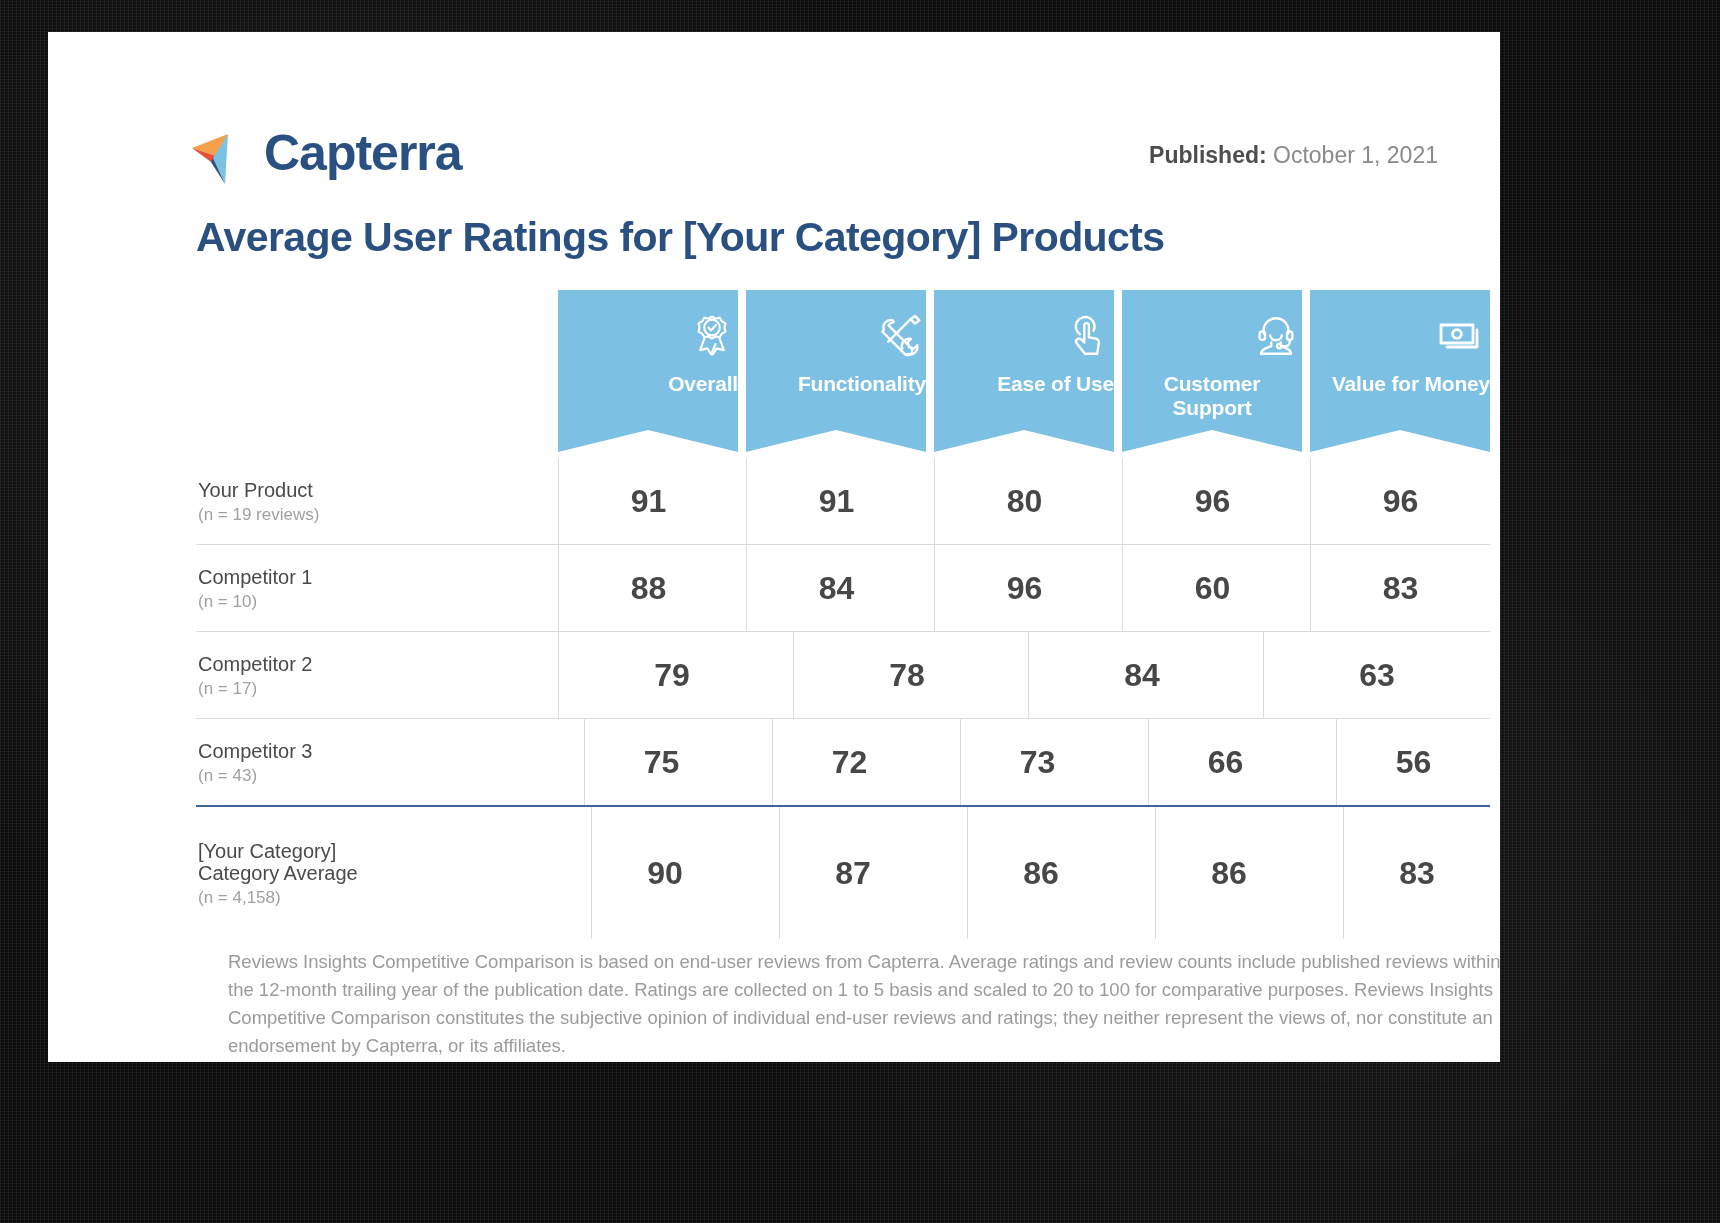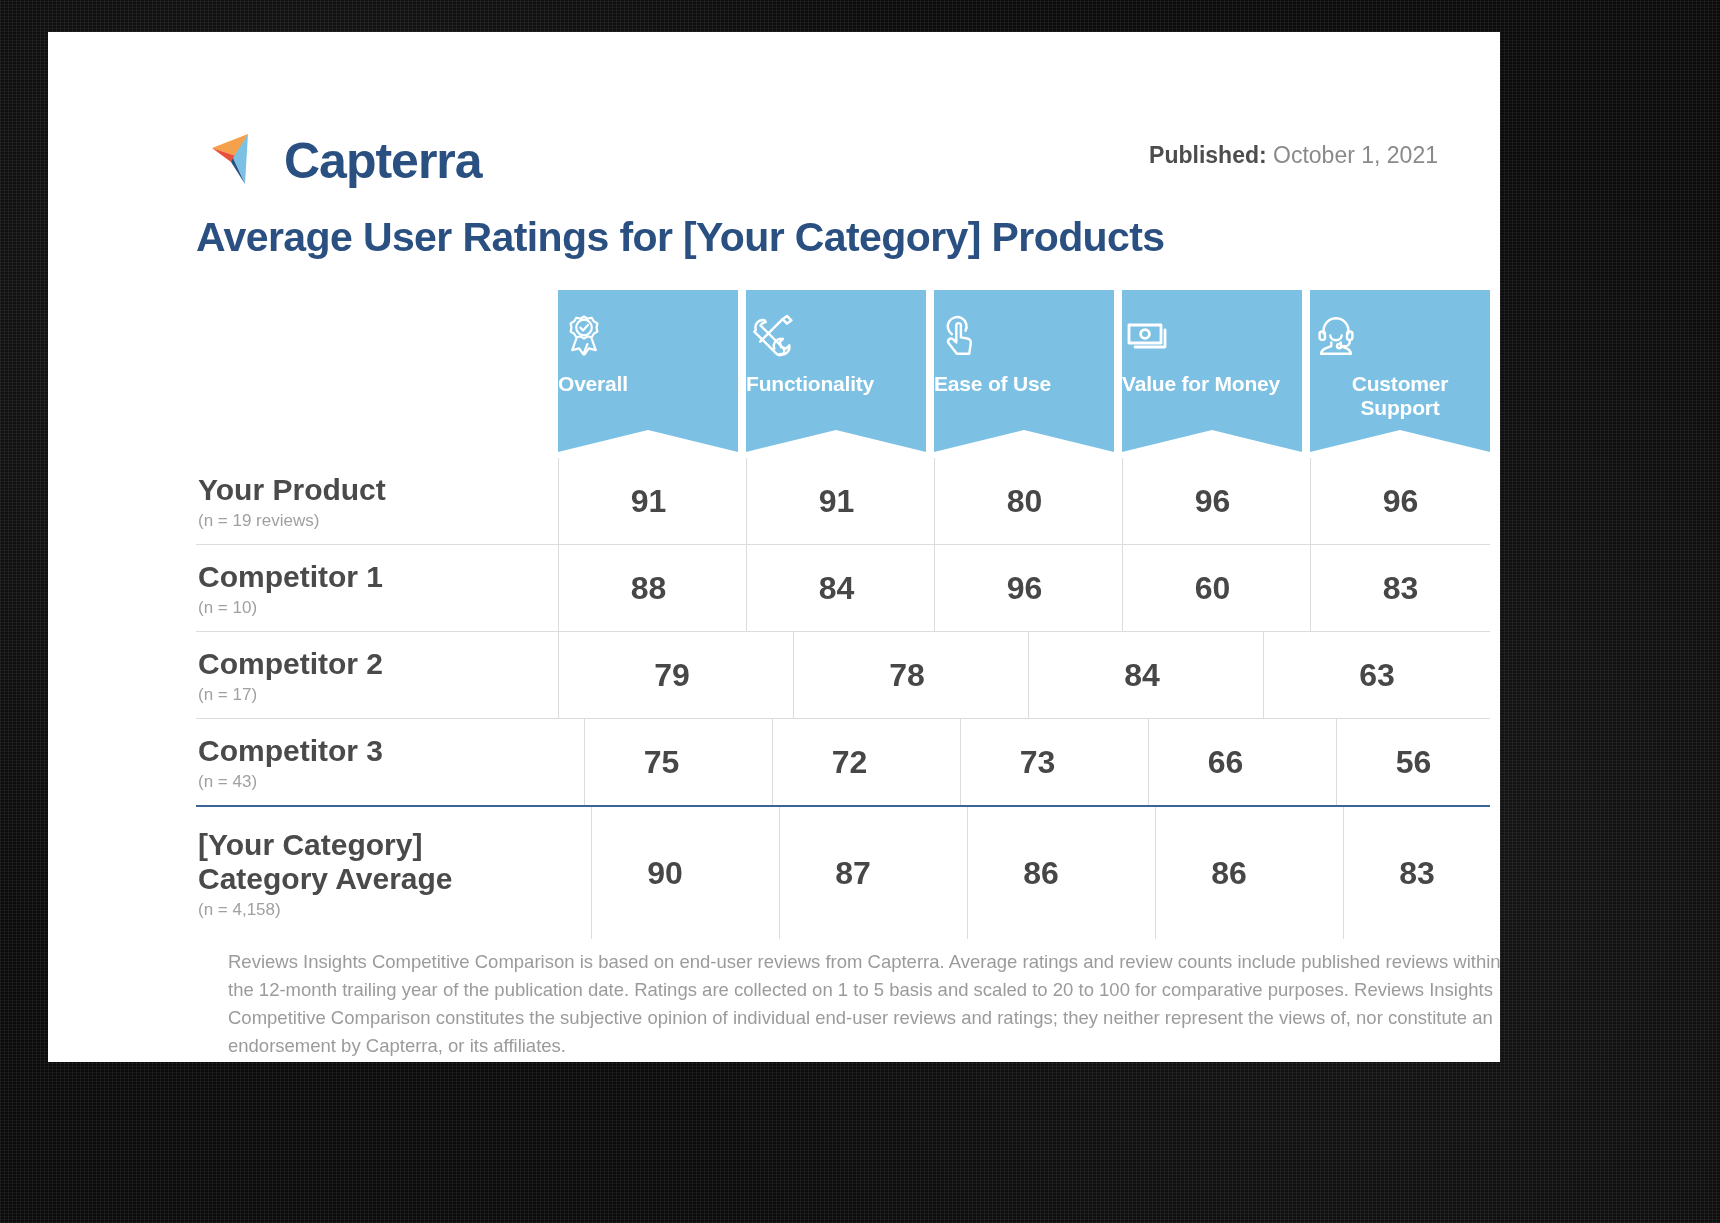--- a/index.html
+++ b/index.html
@@ -32,24 +32,24 @@
     left: 48px;
     top: 32px;
     width: 1452px;
     height: 1030px;
     background: #ffffff;
     box-sizing: border-box;
     padding: 0;
   }
   .logo-wrap {
     position: absolute;
-    left: 160px;
+    left: 140px;
     top: 96px;
     display: flex;
-    align-items: center;
+    align-items: flex-start;
     gap: 10px;
   }
   .logo-mark { width: 66px; height: 66px; display:block; }
   .logo-text {
     font-size: 50px;
     font-weight: bold;
     color: #2a5082;
     letter-spacing: -1px;
     line-height: 1;
   }
@@ -88,21 +88,21 @@
   }
   .th-spacer { width: 362px; flex: 0 0 362px; }
   .th {
     flex: 1 1 0;
     margin-right: 8px;
     position: relative;
     background: #7cc1e4;
     height: 140px;
     display: flex;
     flex-direction: column;
-    align-items: flex-start;
+    align-items: flex-end;
     justify-content: flex-start;
     box-sizing: border-box;
     padding-top: 18px;
   }
   .th:last-child { margin-right: 0; }
   .th::after {
     content: "";
     position: absolute;
     left: 0;
     bottom: -22px;
@@ -141,23 +141,23 @@
   .td-label {
     width: 362px;
     flex: 0 0 362px;
     box-sizing: border-box;
     padding: 12px 10px 10px 2px;
     display: flex;
     flex-direction: column;
     justify-content: center;
   }
   .row-name {
-    font-size: 30px;
+    font-size: 20px;
     color: #4a4a4a;
-    font-weight: 700;
+    font-weight: 400;
     line-height: 1.12;
     white-space: pre-line;
   }
   .row-sub {
     font-size: 17px;
     color: #a0a0a0;
     margin-top: 4px;
   }
   .td-val {
     flex: 1 1 0;
@@ -243,45 +243,45 @@
           <svg width="52" height="52" viewBox="0 0 52 52" fill="none" stroke="#ffffff" stroke-width="2.4" stroke-linecap="round" stroke-linejoin="round">
             <path d="M31.5 19.8 a9.4 9.4 0 1 0-13.6 3.4"></path>
             <path d="M22.3 14.4 v17.1 l-3.4-3.4 a3 3 0 0 0-4.2 4.2 l8.2 10.4 h12.3 l1.6-10.6 a4 4 0 0 0-3.3-4.6 l-6.6-1.1 v-12 a2.3 2.3 0 0 0-4.6 0z"></path>
           </svg>
         </div>
         <div class="th-label">Ease of Use</div>
       </div>
 
       <div class="th">
         <div class="th-icon">
-          <svg width="56" height="52" viewBox="0 0 56 52" fill="none" stroke="#ffffff" stroke-width="2.8" stroke-linecap="round" stroke-linejoin="round">
-            <rect x="7" y="14" width="32" height="18"></rect>
-            <circle cx="23" cy="23" r="4.4"></circle>
-            <path d="M43 19 v17 H13"></path>
-          </svg>
-        </div>
-        <div class="th-label">Value for
-Money</div>
-      </div>
-
-      <div class="th">
-        <div class="th-icon">
           <svg width="52" height="52" viewBox="0 0 52 52" fill="none" stroke="#ffffff" stroke-width="2.4" stroke-linecap="round" stroke-linejoin="round">
             <path d="M13.6 22.5 v-2.8 a12.4 12.4 0 0 1 24.8 0 v2.8"></path>
             <rect x="9.6" y="20.5" width="5.4" height="8.4" rx="2.4"></rect>
             <rect x="37" y="20.5" width="5.4" height="8.4" rx="2.4"></rect>
             <path d="M39.7 28.9 v1.8 a4.4 4.4 0 0 1-4.4 4.4 h-3.6"></path>
             <circle cx="29.2" cy="35.1" r="2.2"></circle>
             <path d="M21.3 31.5 v3.6 l-6.3 2.5 a6.6 6.6 0 0 0-4 5.2 h30 a6.6 6.6 0 0 0-4-5.2 l-6.3-2.5 v-3.6"></path>
             <path d="M20.2 24.4 a5.9 5.9 0 0 0 11.6 0"></path>
           </svg>
         </div>
         <div class="th-label">Customer
 Support</div>
       </div>
+
+      <div class="th">
+        <div class="th-icon">
+          <svg width="56" height="52" viewBox="0 0 56 52" fill="none" stroke="#ffffff" stroke-width="2.8" stroke-linecap="round" stroke-linejoin="round">
+            <rect x="7" y="14" width="32" height="18"></rect>
+            <circle cx="23" cy="23" r="4.4"></circle>
+            <path d="M43 19 v17 H13"></path>
+          </svg>
+        </div>
+        <div class="th-label">Value for
+Money</div>
+      </div>
     </div>
 
     <div class="tbody">
 
       <div class="tr">
         <div class="td-label">
           <div class="row-name">Your Product</div>
           <div class="row-sub">(n = 19 reviews)</div>
         </div>
         <div class="td-val">91</div>

